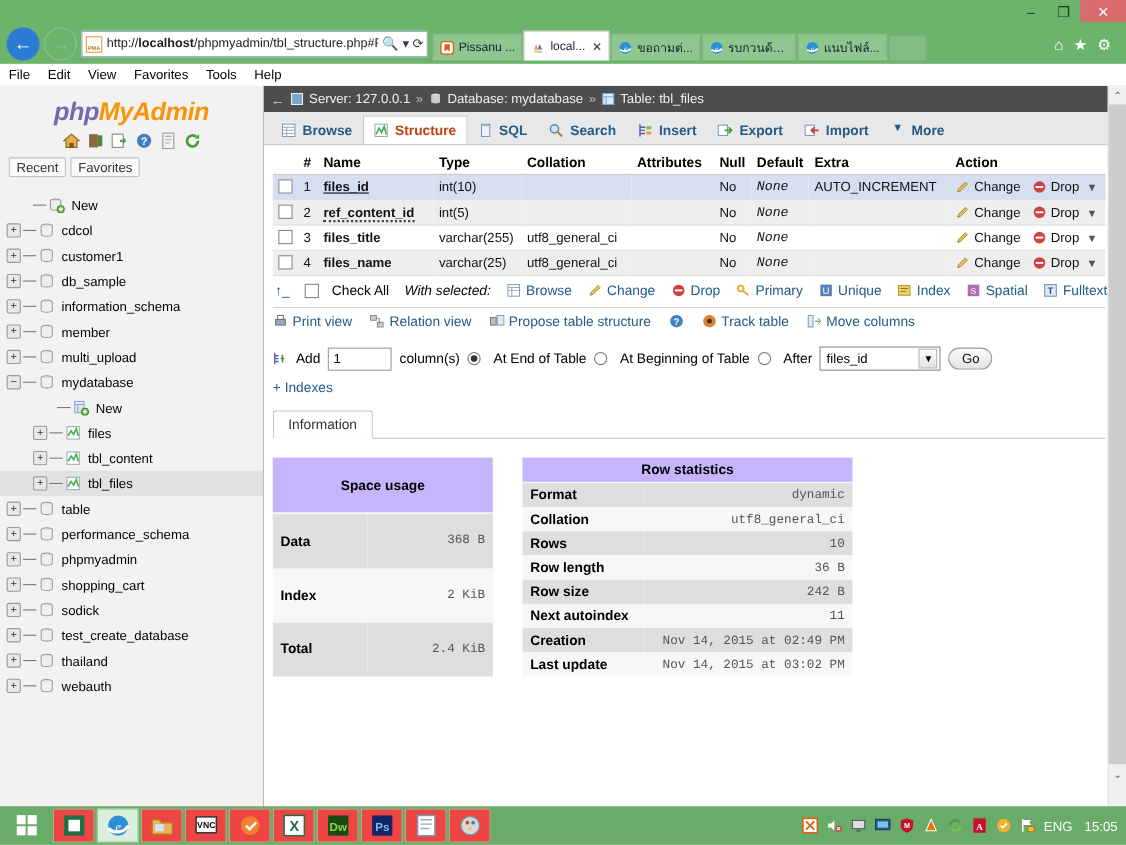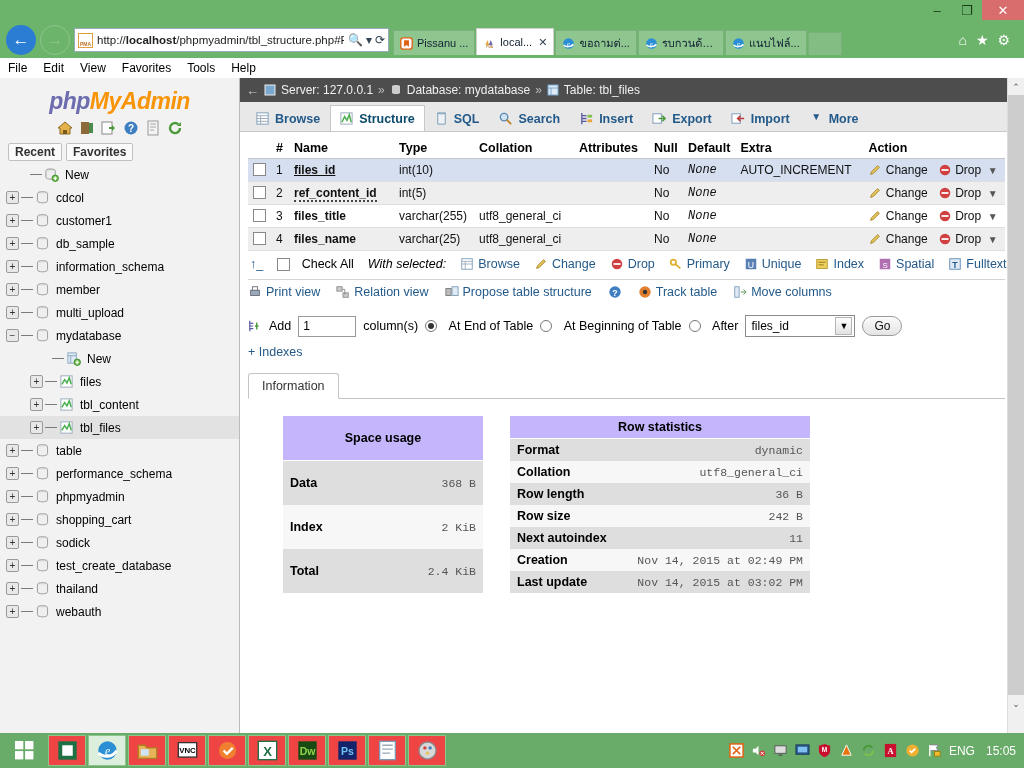--- a/index.html
+++ b/index.html
@@ -73,21 +73,21 @@
   
   .sidebar {
     width: 240px; background: #f2f2f2; border-right: 1px solid #bbb;
     padding-top: 6px; overflow: hidden; position: relative;
   }
   .pmalogo { text-align: center; font-size: 23px; font-style: italic; font-weight: bold; letter-spacing: -.5px; margin-top: 4px;}
   .pmalogo .p1 { color: #6c6cae; }
   .pmalogo .p2 { color: #f89406; }
   .logoicons { display: flex; justify-content: center; gap: 6px; margin: 5px 0 7px; }
   .licon { width: 16px; height: 16px; display:block; }
-  .rfrow { display: flex; gap: 4px; padding-left: 8px; margin-bottom: 2px; font-weight: bold; }
+  .rfrow { display: flex; gap: 4px; padding-left: 8px; margin-bottom: 14px; }
   .rfbtn {
     border: 1px solid #c0c0c0; background: #fafafa; padding: 1px 6px;
     font-size: 12px; color: #333; border-radius: 2px;
   }
   .tree { font-size: 12px; color: #000; }
   .tnode {
     display: flex; align-items: center; height: 23px; padding-left: 6px; gap: 2px;
     white-space: nowrap;
   }
   .tnode.sel { background: #e2e2e2; }
@@ -113,21 +113,21 @@
   .bcchev { color: #bbb; }
   .bccollapse { margin-left: auto; color: #ccc; font-size: 13px; }
 
   .navtabs { display: flex; align-items: flex-end; height: 30px;
              background: #e8e8e8; border-bottom: 1px solid #c8c8c8; padding-left: 6px; }
   .ntab {
     display: flex; align-items: center; gap: 5px; padding: 5px 9px 5px 8px;
     font-size: 12.5px; font-weight: bold; color: #235a8a; background: #e8e8e8;
     border: 1px solid transparent; border-bottom: none; white-space: nowrap;
   }
-  .ntab.active { background: #fff; border-color: #c8c8c8; color: #0c4a6e; }
+  .ntab.active { background: #fff; border-color: #c8c8c8; color: #c2410c; }
   .ntico { width: 15px; height: 15px; display:block; flex: 0 0 auto; }
 
   .content { padding: 6px 10px 0 8px; }
 
   
   table.struct { border-collapse: collapse; font-size: 12px; width: 757px; }
   table.struct th {
     background: #fff; color: #000; font-weight: bold; text-align: left;
     padding: 3px 5px; border-bottom: 1px solid #c6c6c6; font-size: 12.5px;
   }
@@ -179,21 +179,21 @@
   table.info { border-collapse: collapse; font-size: 12.5px; }
   table.info caption, table.info th.cap {
     background: #c4b5fd; color: #000; font-weight: bold; text-align: center;
     padding: 4px; border-bottom: 1px solid #fff;
   }
   table.info td { padding: 4px 7px; }
   table.info tr:nth-child(odd) td { background: #f7f7f7; }
   table.info tr:nth-child(even) td { background: #dedede; }
   table.info td.k { font-weight: bold; color: #000; text-align: left; }
   table.info td.v { text-align: right; font-family: "Liberation Mono", monospace; color: #555; font-size: 11.5px; }
-  .su { width: 200px; margin-left: 35px; }
+  .su { width: 200px; }
   .rs { width: 300px; }
 
   
   .vscroll {
     position: absolute; right: 0; top: 0; width: 17px; height: 655px;
     background: #f0f0f0; border-left: 1px solid #dcdcdc;
     display: flex; flex-direction: column; align-items: center;
   }
   .sarrow { width: 17px; height: 17px; display: flex; align-items: center;
             justify-content: center; font-size: 9px; color: #555; background: #f0f0f0; }
@@ -896,20 +896,24 @@
                   </tr>
               <tr>
                 <td class="k">Format</td>
                 <td class="v">dynamic</td>
               </tr>
               <tr>
                 <td class="k">Collation</td>
                 <td class="v">utf8_general_ci</td>
               </tr>
               <tr>
+                <td class="k">Rows</td>
+                <td class="v">10</td>
+              </tr>
+              <tr>
                 <td class="k">Row length</td>
                 <td class="v">36 B</td>
               </tr>
               <tr>
                 <td class="k">Row size</td>
                 <td class="v">242 B</td>
               </tr>
               <tr>
                 <td class="k">Next autoindex</td>
                 <td class="v">11</td>

